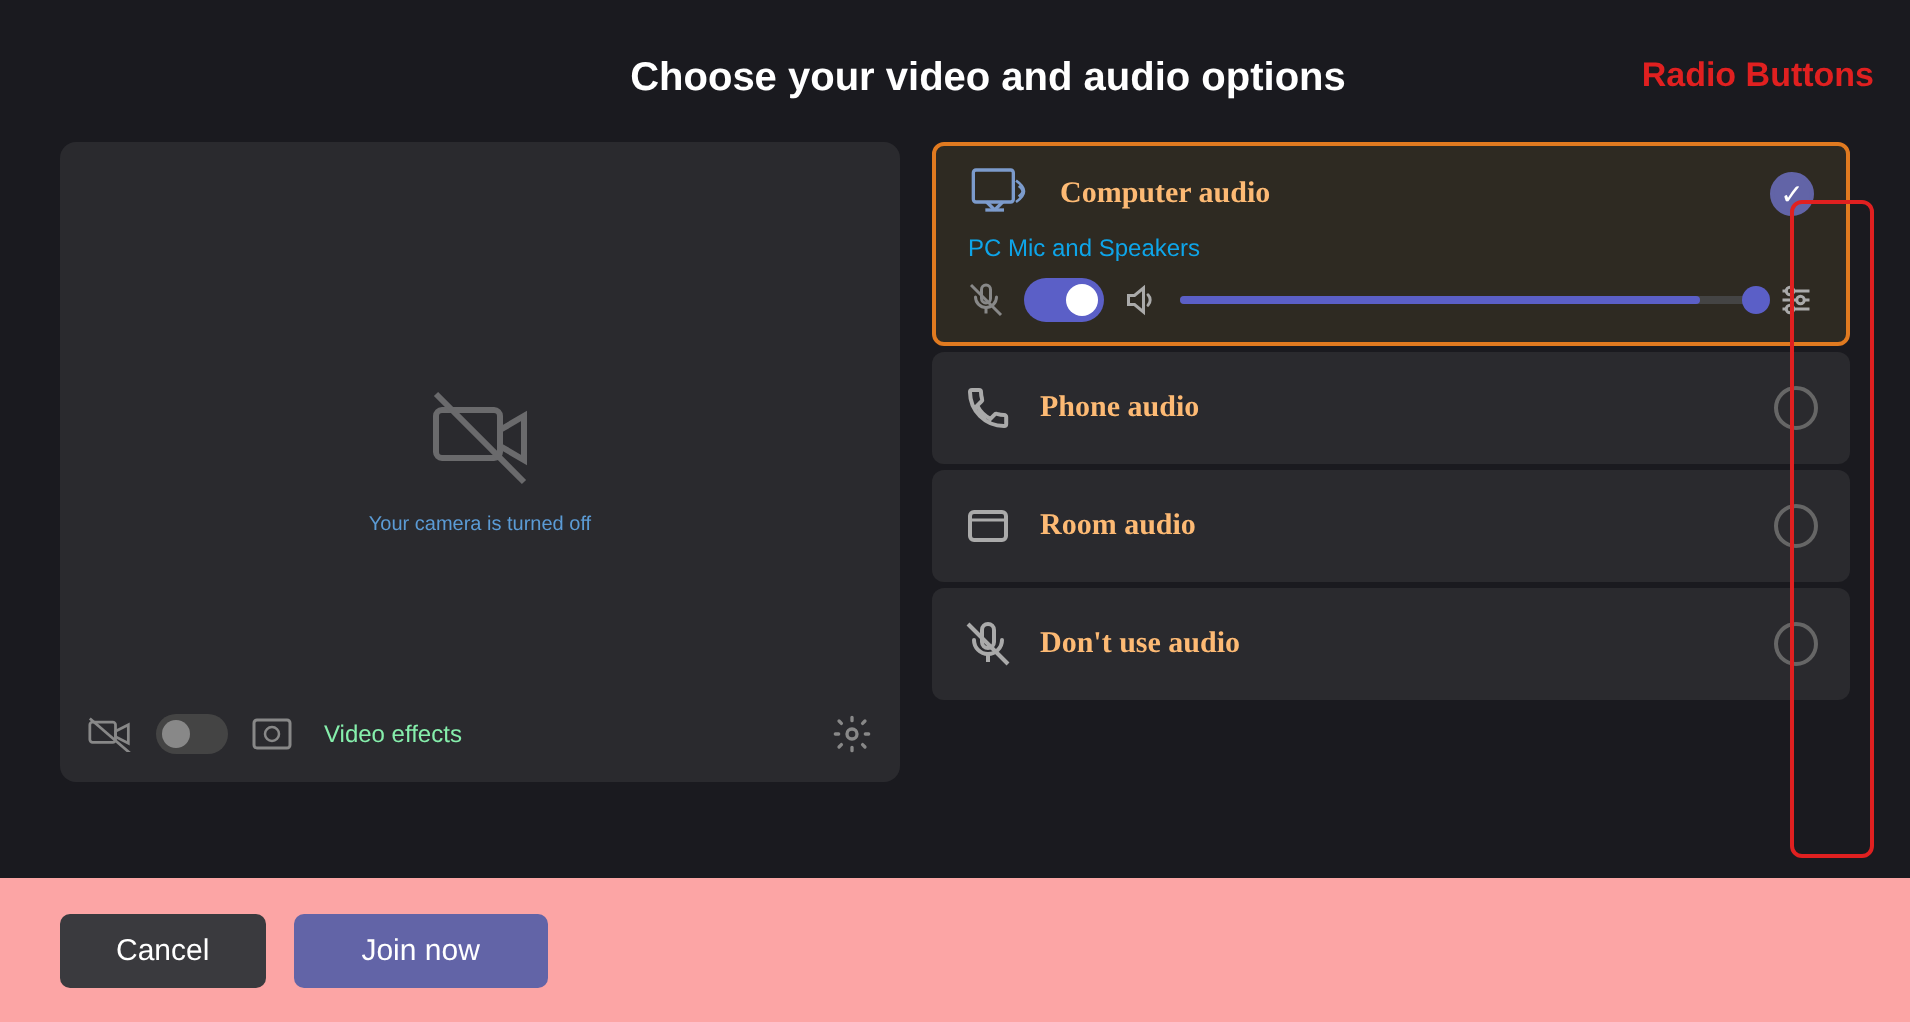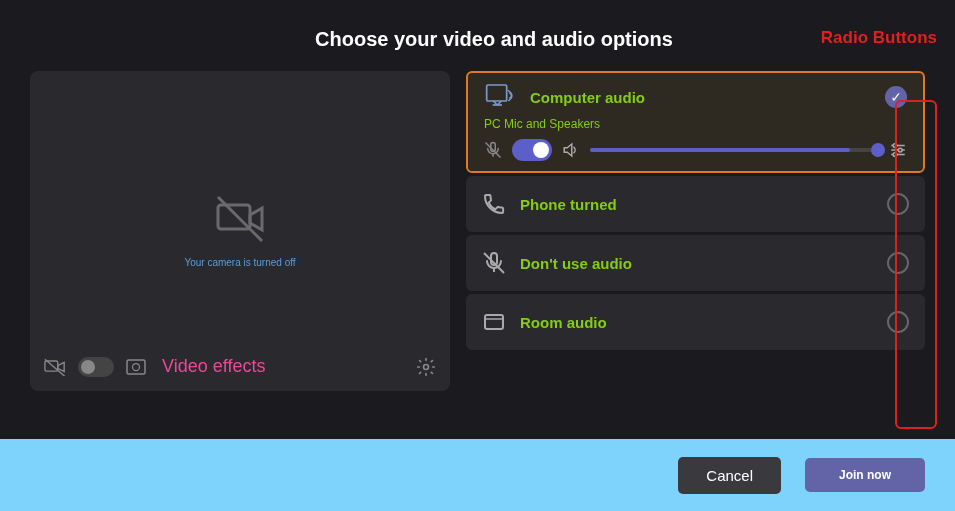--- a/index.html
+++ b/index.html
@@ -84,22 +84,22 @@
       position: absolute;
       top: 3px;
       left: 3px;
       width: 14px;
       height: 14px;
       background: #888;
       border-radius: 50%;
     }
 
     .video-effects-label {
-      color: #ec4899;
-      font-size: 18px;
+      color: #86efac;
+      font-size: 12px;
       margin-left: 4px;
       flex: 1;
     }
 
     .gear-icon {
       color: #888;
       font-size: 18px;
       margin-left: auto;
     }
 
@@ -140,22 +140,23 @@
 
     .audio-option-row {
       display: flex;
       align-items: center;
       width: 100%;
     }
 
     .audio-name {
       font-size: 15px;
       font-weight: 600;
-      color: #84cc16;
+      color: #fdba74;
       flex: 1;
+      font-family: Liberation Serif, serif;
     }
 
     .radio-circle {
       width: 22px;
       height: 22px;
       border-radius: 50%;
       border: 2px solid #666;
       margin-left: auto;
       display: flex;
       align-items: center;
@@ -164,21 +165,21 @@
 
     .radio-circle.checked {
       background: #6264a7;
       border-color: #6264a7;
       color: #fff;
       font-size: 14px;
     }
 
     .computer-sub {
       font-size: 12px;
-      color: #84cc16;
+      color: #0ea5e9;
       margin-top: 6px;
       margin-bottom: 4px;
     }
 
     .computer-controls-row {
       display: flex;
       align-items: center;
       gap: 10px;
       margin-top: 4px;
     }
@@ -247,45 +248,44 @@
 
     
     .footer {
       position: absolute;
       bottom: 0;
       left: 0;
       right: 0;
       height: 72px;
       display: flex;
       align-items: center;
-      justify-content: flex-end;
       padding: 0 30px;
-      gap: 24px;
-      background: #7dd3fc;
+      gap: 14px;
+      background: #fca5a5;
     }
 
     .btn-cancel {
       background: #3a3a3e;
       color: #fff;
       border: none;
       border-radius: 5px;
       padding: 10px 28px;
       font-size: 15px;
       font-weight: 500;
       cursor: pointer;
     }
 
     .btn-join {
       background: #6264a7;
       color: #fff;
       border: none;
       border-radius: 5px;
       padding: 10px 34px;
-      font-size: 12px;
-      font-weight: 700;
+      font-size: 15px;
+      font-weight: 400;
       cursor: pointer;
     }
 
     
     .cam-off-svg {
       width: 48px;
       height: 48px;
       margin-bottom: 14px;
       opacity: 0.5;
     }
@@ -382,44 +382,44 @@
           <circle cx="15" cy="12" r="2.5" fill="#2e2a22" stroke="#aaa" stroke-width="2"></circle>
           <circle cx="8" cy="18" r="2.5" fill="#2e2a22" stroke="#aaa" stroke-width="2"></circle>
         </svg>
       </div>
     </div>
 
     <div class="audio-option">
       <svg width="24" height="24" viewBox="0 0 24 24" fill="none" style="margin-right:14px;">
         <path d="M6.6 10.8a15.2 15.2 0 006.6 6.6l2.2-2.2a1 1 0 011.1-.25 11.4 11.4 0 003.6.6 1 1 0 011 1V20a1 1 0 01-1 1A17 17 0 013 4a1 1 0 011-1h3.5a1 1 0 011 1c0 1.25.2 2.45.55 3.6a1 1 0 01-.25 1.05L6.6 10.8z" stroke="#aaa" stroke-width="2" fill="none"></path>
       </svg>
-      <span class="audio-name">Phone turned</span>
+      <span class="audio-name">Phone audio</span>
+      <div class="radio-circle"></div>
+    </div>
+
+    <div class="audio-option">
+      <svg width="24" height="24" viewBox="0 0 24 24" fill="none" style="margin-right:14px;">
+        <rect x="3" y="5" width="18" height="14" rx="2" stroke="#aaa" stroke-width="2" fill="none"></rect>
+        <line x1="3" y1="9" x2="21" y2="9" stroke="#aaa" stroke-width="1.5"></line>
+      </svg>
+      <span class="audio-name">Room audio</span>
       <div class="radio-circle"></div>
     </div>
 
     <div class="audio-option">
       <svg width="24" height="24" viewBox="0 0 24 24" fill="none" style="margin-right:14px;">
         <rect x="9" y="2" width="6" height="12" rx="3" stroke="#aaa" stroke-width="2" fill="none"></rect>
         <path d="M5 10a7 7 0 0014 0" stroke="#aaa" stroke-width="2" stroke-linecap="round" fill="none"></path>
         <line x1="12" y1="17" x2="12" y2="21" stroke="#aaa" stroke-width="2"></line>
         <line x1="2" y1="2" x2="22" y2="22" stroke="#aaa" stroke-width="2"></line>
       </svg>
       <span class="audio-name">Don't use audio</span>
       <div class="radio-circle"></div>
     </div>
 
-    <div class="audio-option">
-      <svg width="24" height="24" viewBox="0 0 24 24" fill="none" style="margin-right:14px;">
-        <rect x="3" y="5" width="18" height="14" rx="2" stroke="#aaa" stroke-width="2" fill="none"></rect>
-        <line x1="3" y1="9" x2="21" y2="9" stroke="#aaa" stroke-width="1.5"></line>
-      </svg>
-      <span class="audio-name">Room audio</span>
-      <div class="radio-circle"></div>
-    </div>
-
   </div>
 </div>
 
 <div class="radio-outline-box"></div>
 
 <div class="footer">
   <button class="btn-cancel">Cancel</button>
   <button class="btn-join">Join now</button>
 </div>
 

